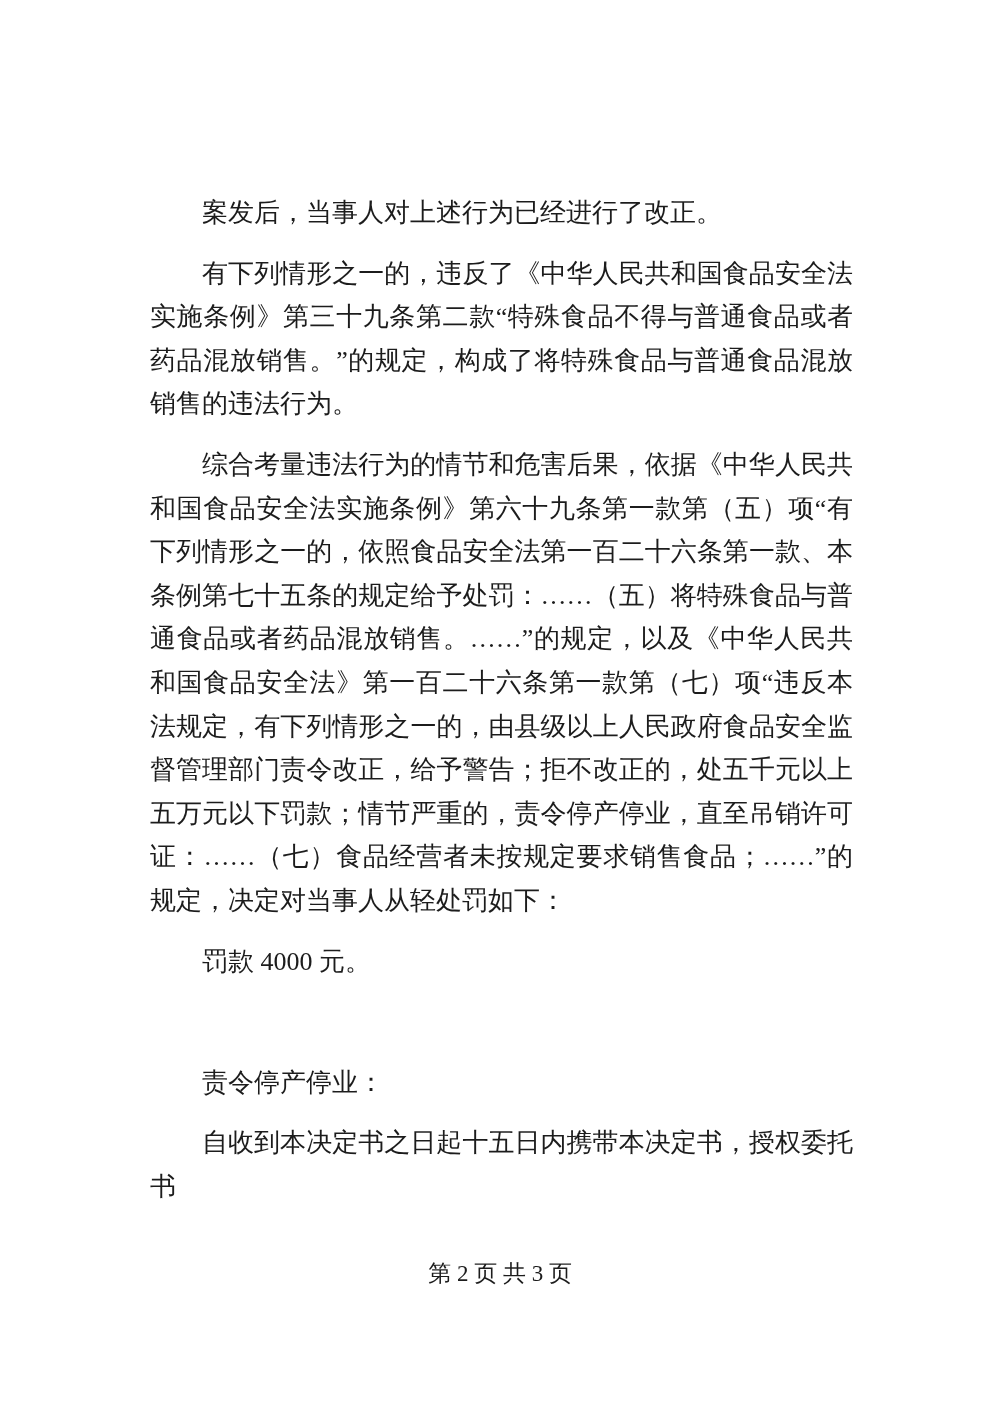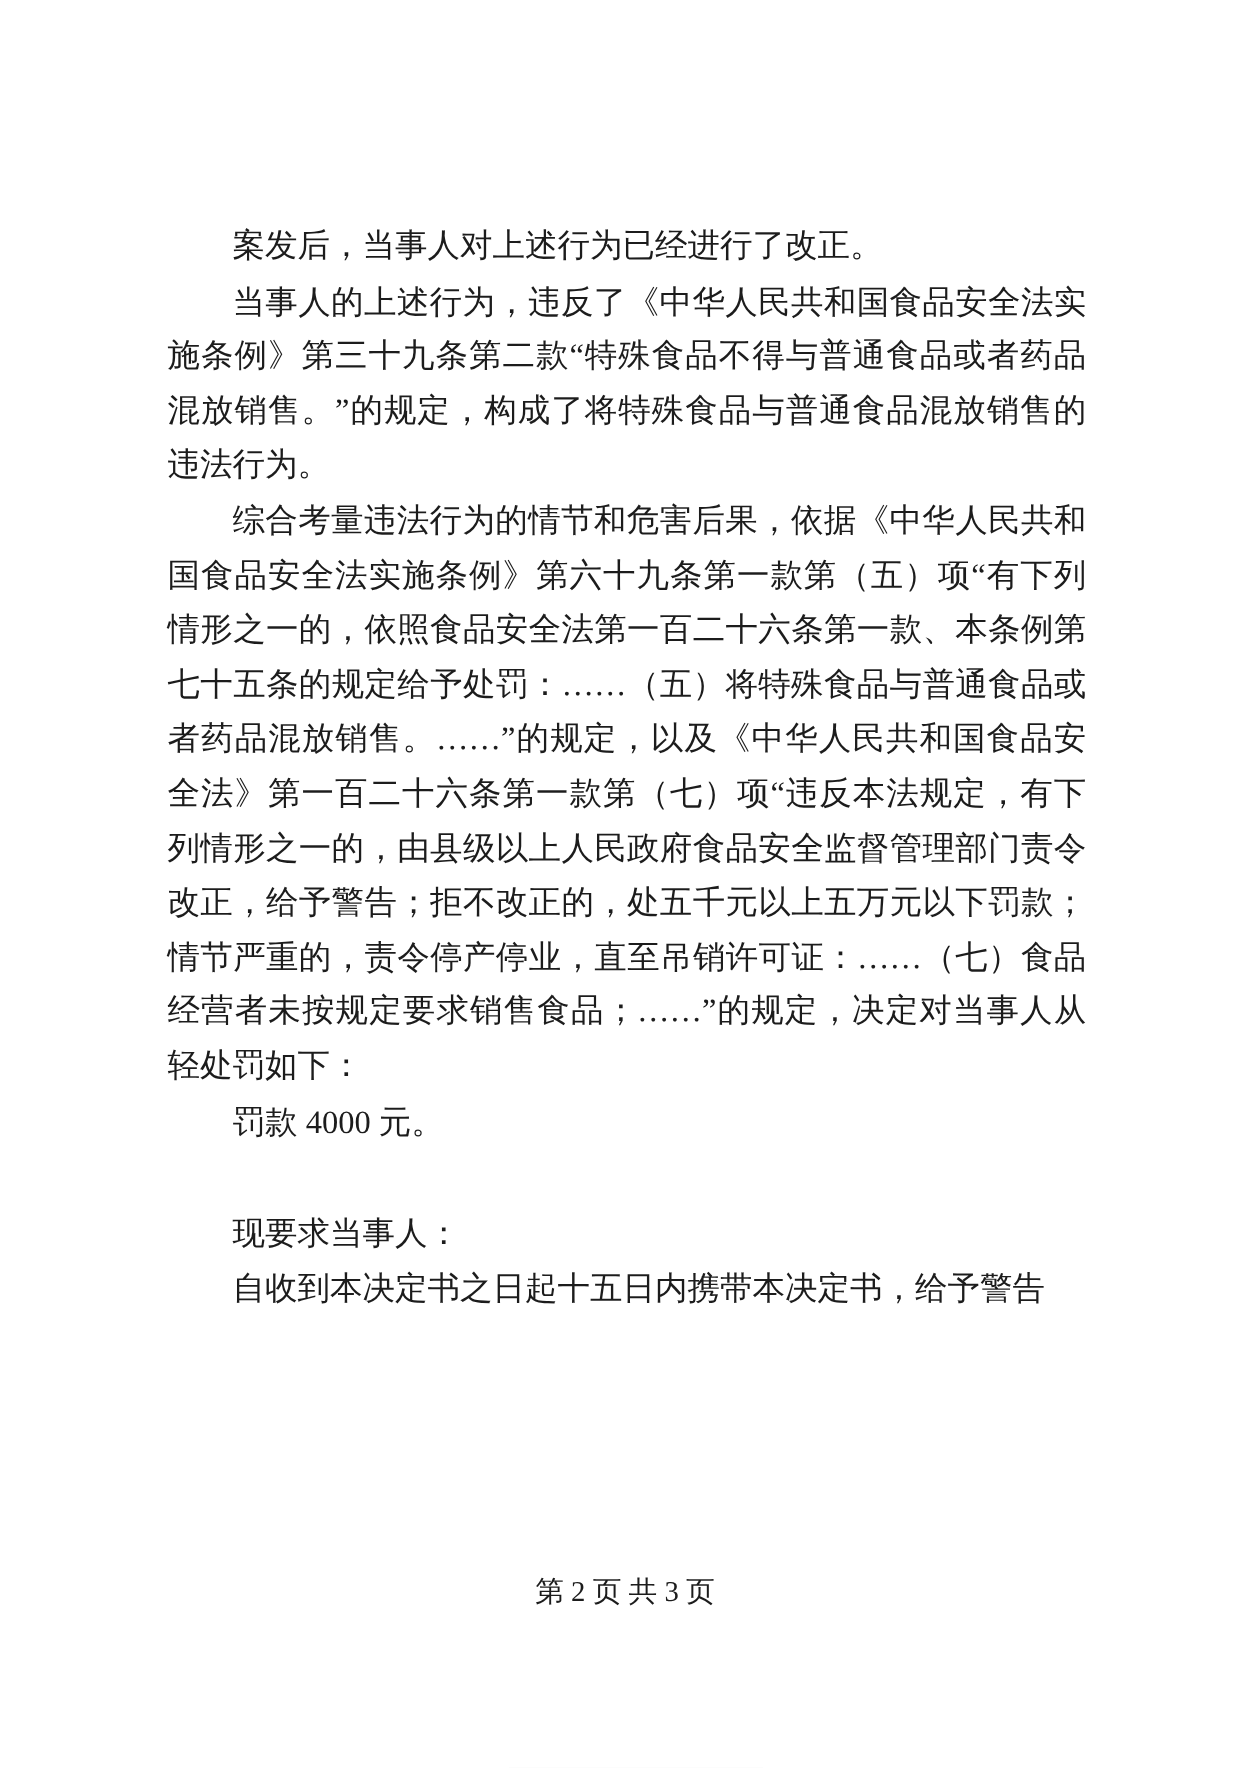--- a/index.html
+++ b/index.html
@@ -24,21 +24,21 @@
     position: absolute;
     left: 133px;
     top: 174px;
     width: 737px;
     font-size: 26px;
     line-height: 43.6px;
     text-align: justify;
     text-justify: inter-ideograph;
   }
   .para {
-    margin: 1px;
+    margin: 17px;
     padding: 0;
     text-indent: 2em;
   }
   .blank-line {
     height: 43.6px;
   }
   .footer {
     position: absolute;
     top: 1258px;
     left: 0;
@@ -48,21 +48,21 @@
     line-height: 32px;
     color: #1c1c1c;
   }
 </style>
 </head>
 <body>
 
 <div class="page">
   <div class="doc-body">
     <p class="para">案发后，当事人对上述行为已经进行了改正。</p>
-    <p class="para">当事人的上述行为，违反了《中华人民共和国食品安全法实施条例》第三十九条第二款“特殊食品不得与普通食品或者药品混放销售。”的规定，构成了将特殊食品与普通食品混放销售的违法行为。</p>
+    <p class="para">有下列情形之一的，违反了《中华人民共和国食品安全法实施条例》第三十九条第二款“特殊食品不得与普通食品或者药品混放销售。”的规定，构成了将特殊食品与普通食品混放销售的违法行为。</p>
     <p class="para">综合考量违法行为的情节和危害后果，依据《中华人民共和国食品安全法实施条例》第六十九条第一款第（五）项“有下列情形之一的，依照食品安全法第一百二十六条第一款、本条例第七十五条的规定给予处罚：……（五）将特殊食品与普通食品或者药品混放销售。……”的规定，以及《中华人民共和国食品安全法》第一百二十六条第一款第（七）项“违反本法规定，有下列情形之一的，由县级以上人民政府食品安全监督管理部门责令改正，给予警告；拒不改正的，处五千元以上五万元以下罚款；情节严重的，责令停产停业，直至吊销许可证：……（七）食品经营者未按规定要求销售食品；……”的规定，决定对当事人从轻处罚如下：</p>
     <p class="para">罚款 4000 元。</p>
     <p class="para blank-line"></p>
-    <p class="para">现要求当事人：</p>
-    <p class="para">自收到本决定书之日起十五日内携带本决定书，给予警告</p>
+    <p class="para">责令停产停业：</p>
+    <p class="para">自收到本决定书之日起十五日内携带本决定书，授权委托书</p>
   </div>
   <div class="footer">第 2 页 共 3 页</div>
 </div>
 
 </body></html>

